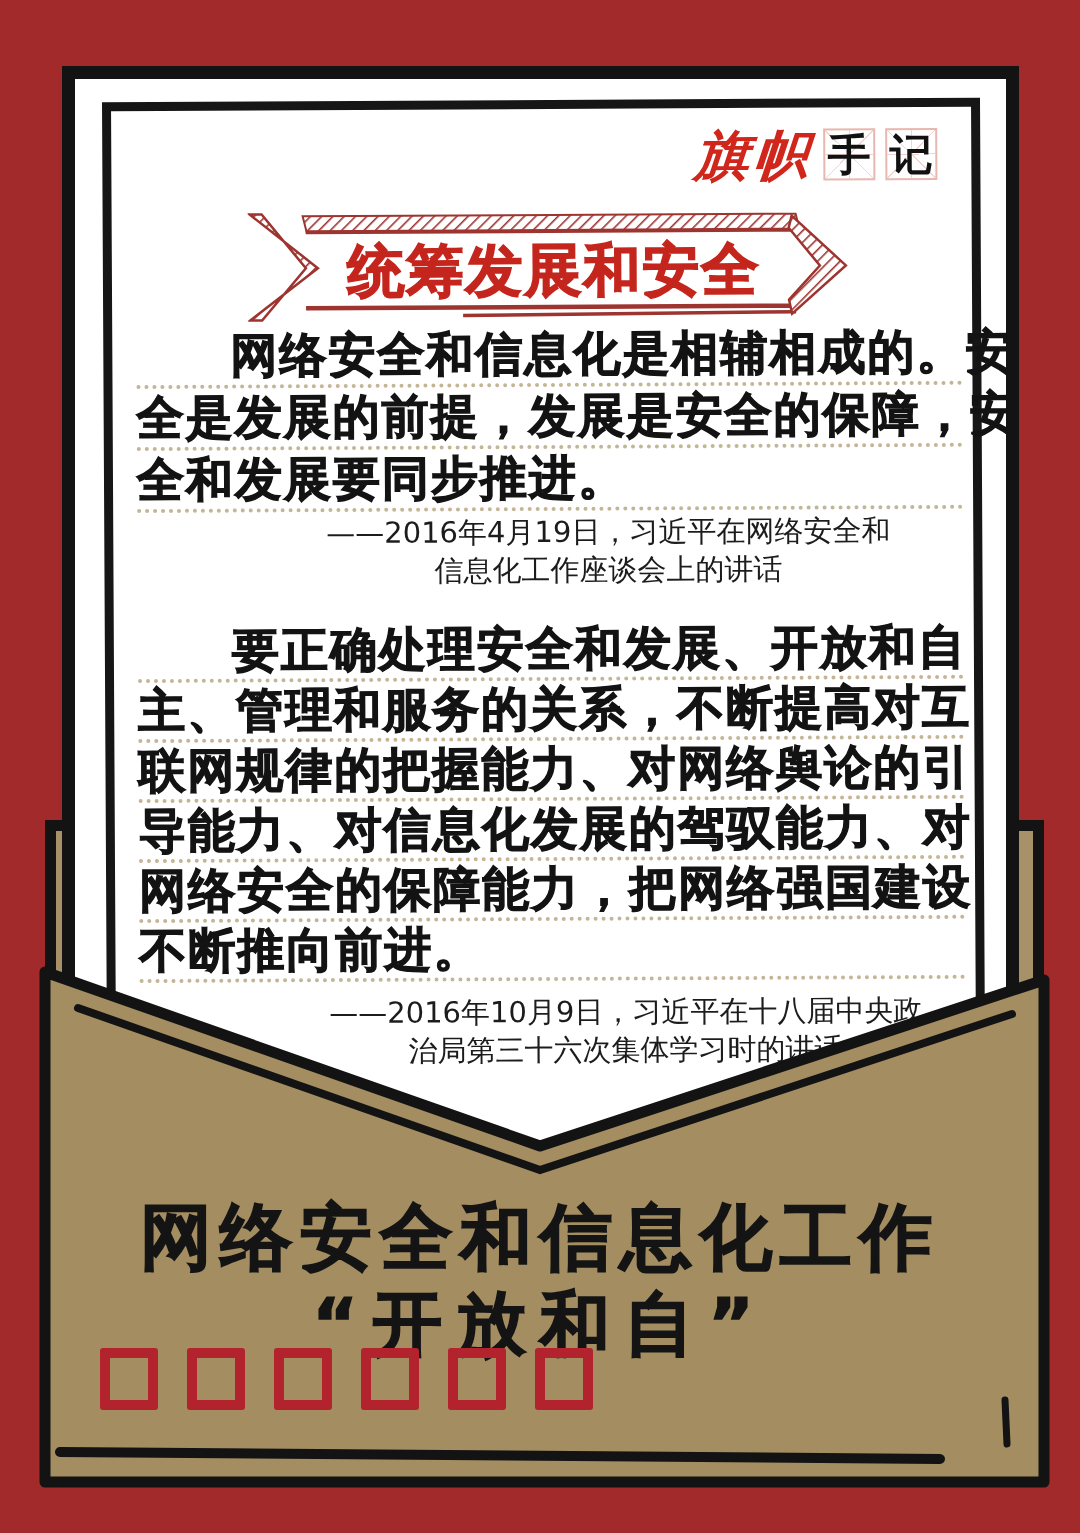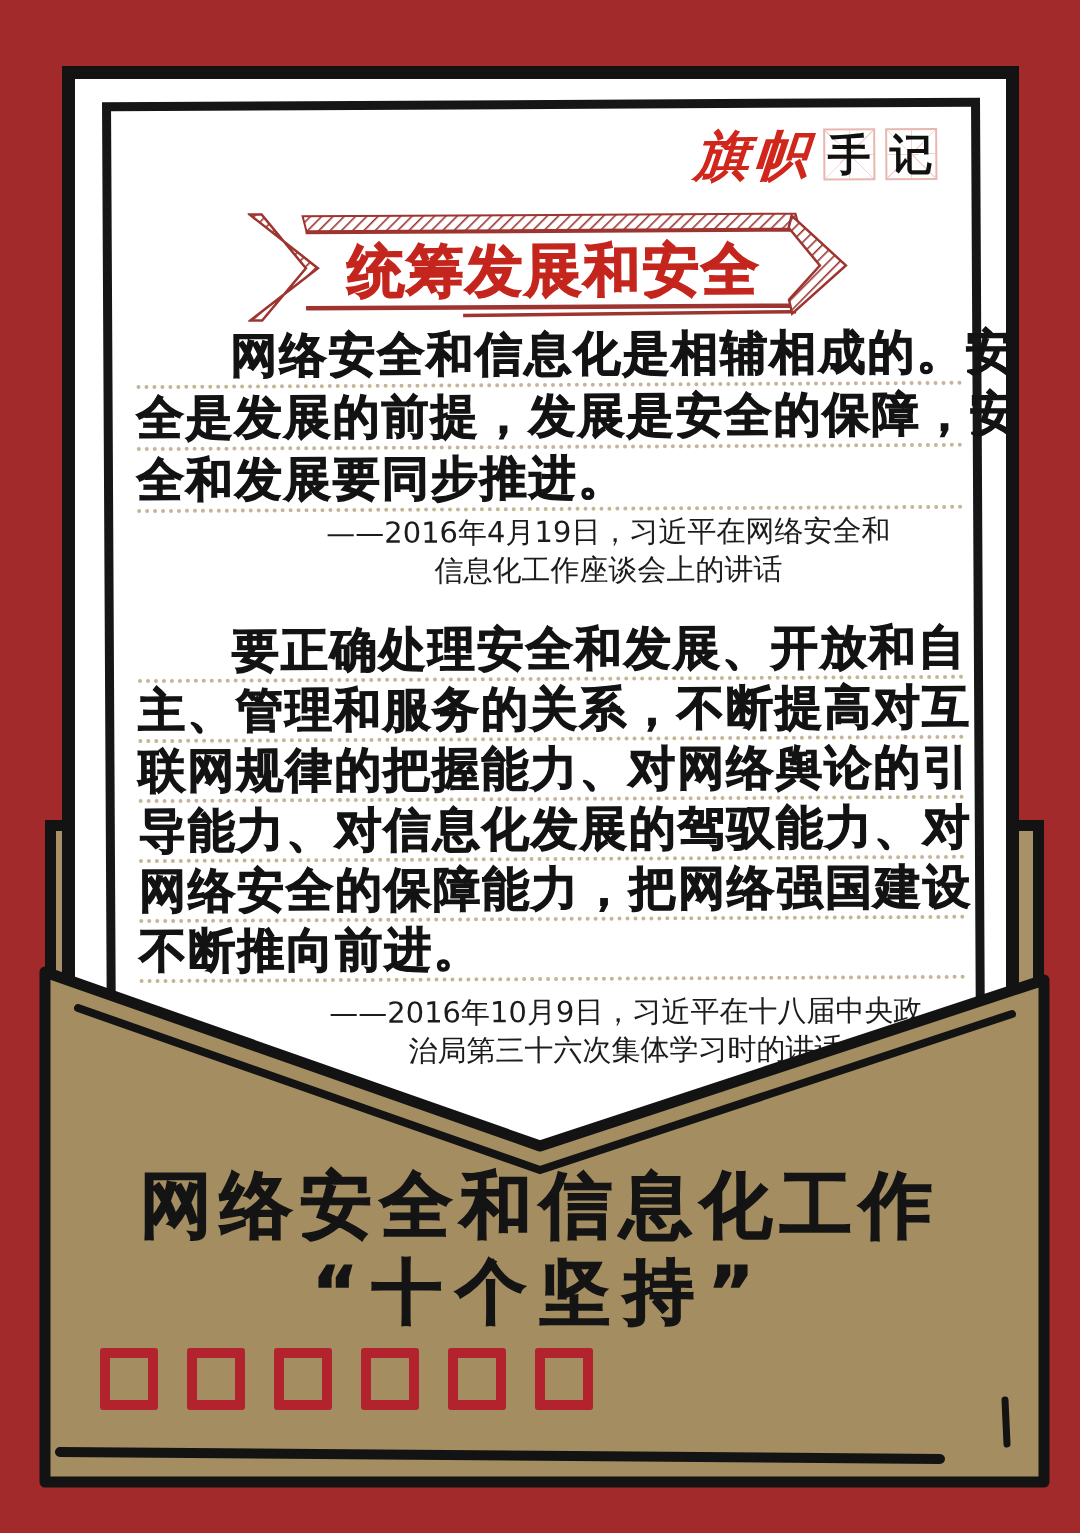--- a/index.html
+++ b/index.html
@@ -54,21 +54,21 @@
     border-bottom:4px dotted var(--rule-dotted);}
   .q1 .qline{height:62px;line-height:58px;}
   .q2 .qline{height:60px;line-height:56px;}
   .ind{text-indent:94px;}
   .attribution{text-align:center;font-size:29px;line-height:38px;font-weight:500;color:#1c1c1c;}
   .attr1{left:150px;top:404px;width:690px;}
   .attr2{left:160px;top:884px;width:700px;}
   
   .pocket-svg{left:0;top:0;z-index:4;pointer-events:none;}
   .env-title{left:0;width:1080px;text-align:center;font-weight:900;color:#141414;z-index:5;
-    -webkit-text-stroke:1.5px #141414;white-space:nowrap;}
+    -webkit-text-stroke:1.5px #141414;white-space:nowrap;margin-top:32px;}
   .env-title1{top:1158px;font-size:72px;letter-spacing:8px;}
   .env-title2{top:1246px;font-size:70px;letter-spacing:14px;}
   .checkbox-row{left:100px;top:1348px;display:flex;gap:29px;z-index:5;}
   .sq{width:58px;height:62px;border:10px solid var(--checkbox-red);border-radius:3px;}
 </style>
 </head>
 <body>
 
 <div class="abs envelope-back"></div>
 
@@ -138,21 +138,21 @@
 </div>
 
 <svg class="abs pocket-svg" width="1080" height="1533" viewBox="0 0 1080 1533">
   <polygon points="45,972 540,1146 1044,980 1044,1482 45,1482" style="fill:var(--envelope-front)" stroke="#131313" stroke-width="11" stroke-linejoin="round"></polygon>
   <polyline points="78,1008 540,1170 1012,1014" fill="none" stroke="#131313" stroke-width="8" stroke-linecap="round"></polyline>
   <path d="M60 1452 L940 1459" stroke="#131313" stroke-width="10" stroke-linecap="round"></path>
   <path d="M1005 1400 L1007 1444" stroke="#131313" stroke-width="7" stroke-linecap="round"></path>
 </svg>
 
 <div class="abs env-title env-title1">网络安全和信息化工作</div>
-<div class="abs env-title env-title2">“十个坚持”</div>
+<div class="abs env-title env-title2">“开放和自”</div>
 
 <div class="abs checkbox-row">
     <div class="sq"></div>
     <div class="sq"></div>
     <div class="sq"></div>
     <div class="sq"></div>
     <div class="sq"></div>
     <div class="sq"></div>
   </div>
 

